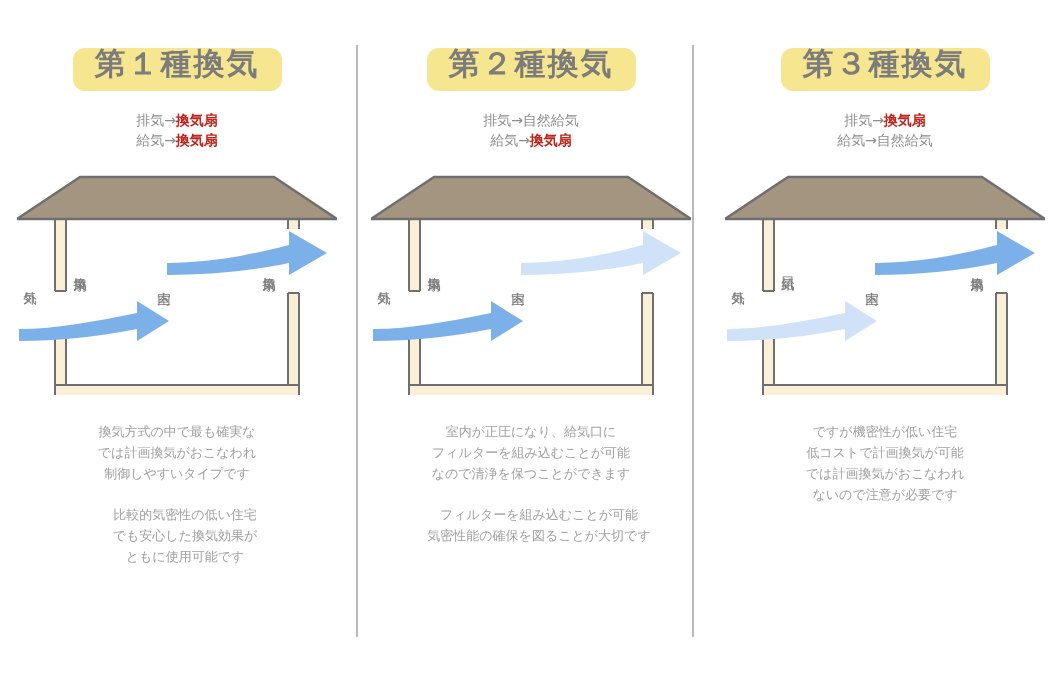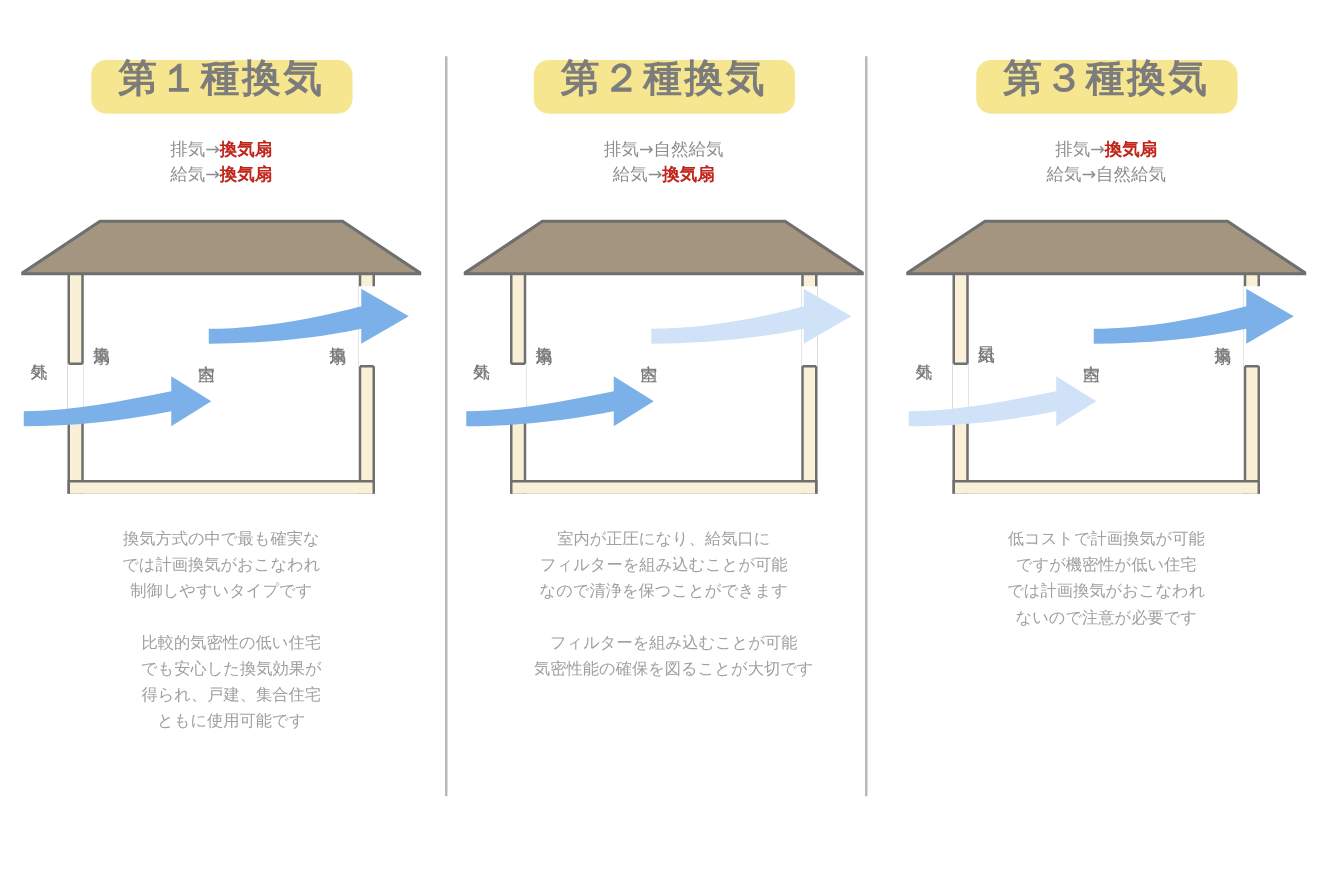--- a/index.html
+++ b/index.html
@@ -139,21 +139,20 @@
         <div class="vlabel" style="left: 245px; top: 104px;">換気扇</div>
       </div>
       <div class="desc-block">
         <span class="row">換気方式の中で最も確実な</span>
         <span class="row">では計画換気がおこなわれ</span>
         <span class="row">制御しやすいタイプです</span>
       </div>
       <div class="desc-block second">
         <span class="row">比較的気密性の低い住宅</span>
         <span class="row">でも安心した換気効果が</span>
-        <span class="row">得られ、戸建、集合住宅</span>
         <span class="row">ともに使用可能です</span>
       </div>
     </div>
     <div class="column">
       <div class="badge">第２種換気</div>
       <div class="flow">
         <span class="row"><span>排気→</span><span>自然給気</span></span>
         <span class="row"><span>給気→</span><span class="hot">換気扇</span></span>
       </div>
       <div class="house-wrap">
@@ -203,19 +202,19 @@
           <path d="M 63 14 L 257 14 L 320 56 L 0 56 Z" fill="#a39580" stroke="#6f6f6f" stroke-width="2.5" stroke-linejoin="round"></path>
           <path d="M 2 166 C 40 166 80 158 120 150 L 120 138 L 152 158 L 120 178 L 120 166 C 80 174 40 178 2 178 Z" fill="#cfe2f7"></path>
           <path d="M 150 100 C 190 100 235 92 272 82 L 272 68 L 310 90 L 272 112 L 272 100 C 235 108 190 112 150 112 Z" fill="#7cb0e8"></path>
         </svg>
         <div class="vlabel" style="left: 6px; top: 118px;">外気</div>
         <div class="vlabel" style="left: 56px; top: 104px;">給気口</div>
         <div class="vlabel" style="left: 140px; top: 118px;">室内</div>
         <div class="vlabel" style="left: 245px; top: 104px;">換気扇</div>
       </div>
       <div class="desc-block">
+        <span class="row">ですが機密性が低い住宅</span>
         <span class="row">低コストで計画換気が可能</span>
-        <span class="row">ですが機密性が低い住宅</span>
         <span class="row">では計画換気がおこなわれ</span>
         <span class="row">ないので注意が必要です</span>
       </div>
     </div>
   </div>
 
 </body></html>

